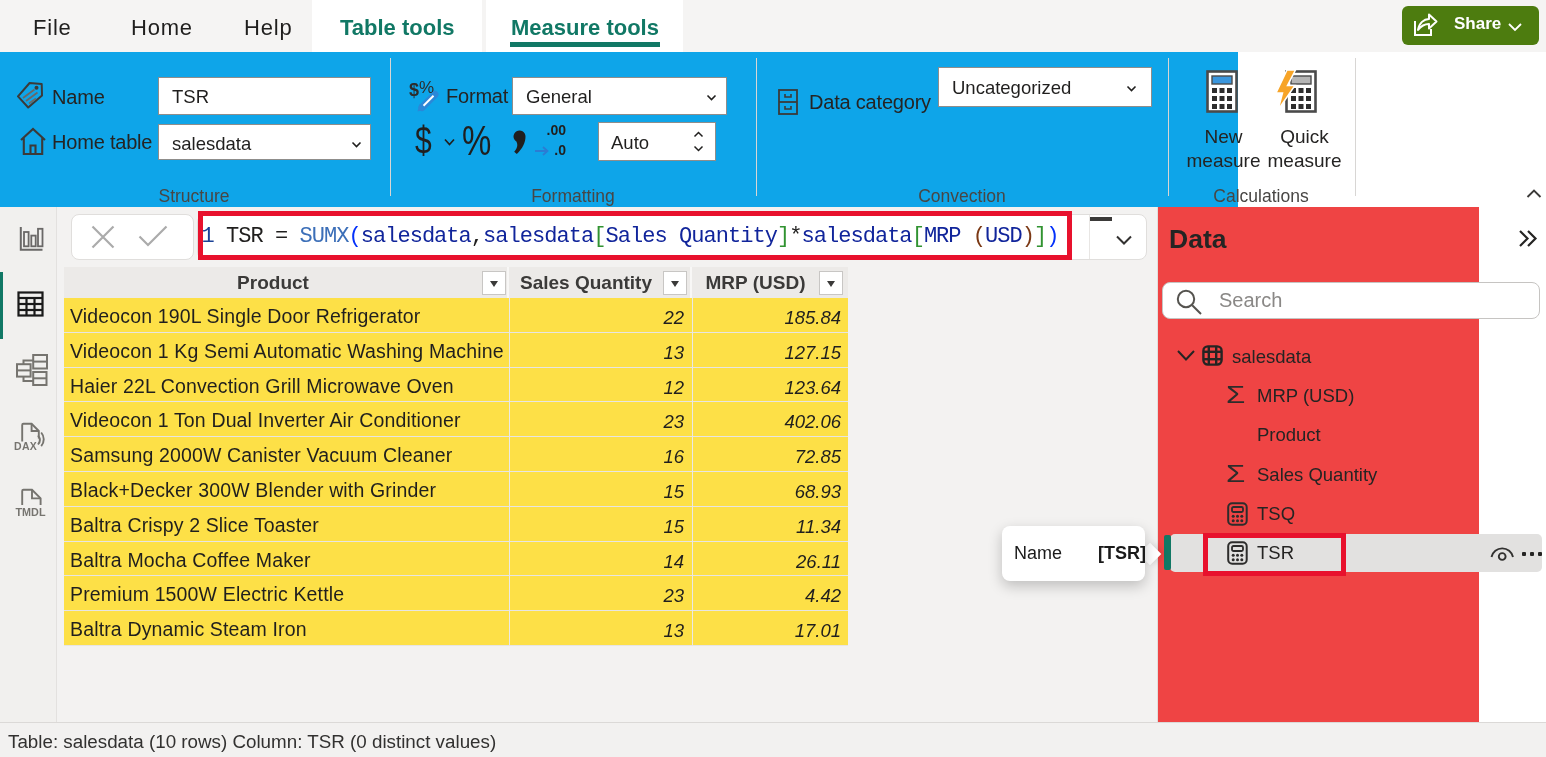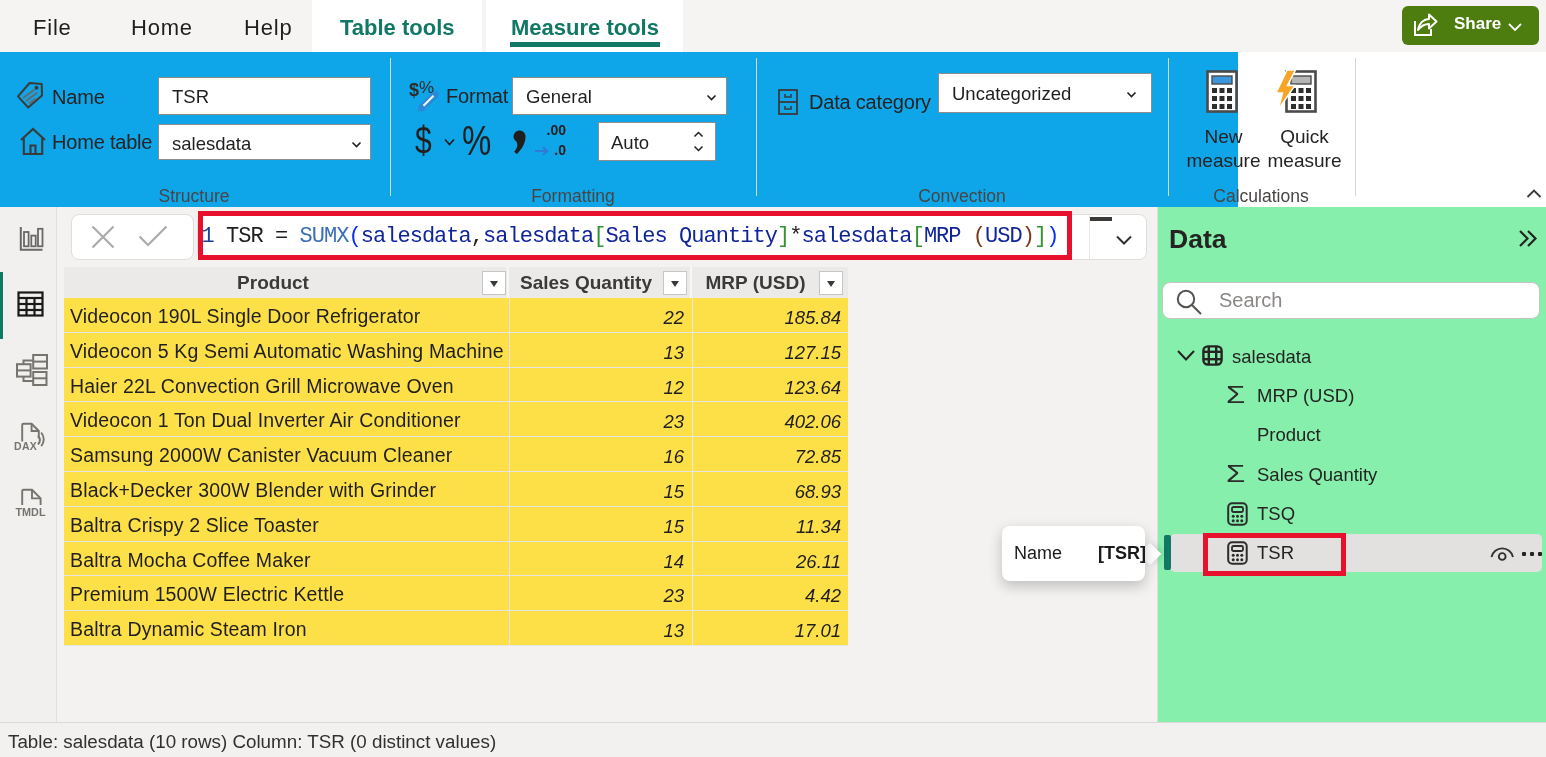--- a/index.html
+++ b/index.html
@@ -18,21 +18,21 @@
   .grouplabel{position:absolute;top:134px;width:200px;text-align:center;font-size:17.5px;color:#484644;}
   .rlabel{position:absolute;font-size:20px;color:#252423;letter-spacing:-0.2px;}
   .rbox{position:absolute;background:#fff;border:1px solid #8f8d8b;box-sizing:border-box;font-size:18.5px;color:#201f1e;}
   .rbox .val{position:absolute;left:13px;top:0;}
   .chev{position:absolute;width:11px;height:11px;}
   
   #sidebar{left:0;top:207px;width:57px;height:515px;background:#f1f0ee;border-right:1px solid #e3e1df;box-sizing:border-box;}
   
   #canvas{left:57px;top:207px;width:1100px;height:515px;background:#f3f2f1;}
   
-  #datapane{left:1157px;top:207px;width:389px;height:515px;background:#86efac;border-left:1px solid #e1dfdd;box-sizing:border-box;}
+  #datapane{left:1157px;top:207px;width:322px;height:515px;background:#ef4444;border-left:1px solid #e1dfdd;box-sizing:border-box;}
   
   #statusbar{left:0;top:722px;width:1546px;height:35px;background:#f2f1f0;border-top:1px solid #dbd9d7;box-sizing:border-box;}
   #statusbar div{margin:8px 0 0 8px;font-size:18.8px;color:#323130;}
   
   .mono{font-family:"Liberation Mono",monospace;}
   
   #dtable{position:absolute;left:64px;top:267px;}
   .hcell{position:absolute;top:0;height:31px;background:#eceae8;border-right:2px solid #f8f7f6;box-sizing:border-box;}
   .htext{font-weight:700;font-size:19px;color:#3b3a39;text-align:center;}
   .fbtn{position:absolute;top:4px;width:24px;height:24px;background:#fff;border:1px solid #c8c6c4;box-sizing:border-box;}
@@ -144,21 +144,21 @@
 
     <svg class="abs" style="left:777px;top:88px;" width="22" height="28" viewBox="0 0 22 28">
       <g fill="none" stroke="#3b3a39" stroke-width="1.8">
         <rect x="2" y="2" width="18" height="24"></rect>
         <line x1="2" y1="14" x2="20" y2="14"></line>
         <path d="M8 6 V9 H14 V6" stroke-width="1.6"></path>
         <path d="M8 18 V21 H14 V18" stroke-width="1.6"></path>
       </g>
     </svg>
     <div class="rlabel" style="left:809px;top:91px;">Data category</div>
-    <div class="rbox" style="left:938px;top:73px;width:214px;height:40px;">
+    <div class="rbox" style="left:938px;top:67px;width:214px;height:40px;">
         <span class="val" style="top:9px;">Uncategorized</span>
       <svg class="chev" style="right:14px;top:15px;" viewBox="0 0 11 11">
           <path d="M1.5 3.5 L5.5 7.5 L9.5 3.5" fill="none" stroke="#201f1e" stroke-width="1.6"></path>
         </svg>
     </div>
 
     <svg class="abs" style="left:1206px;top:70px;" width="32" height="43" viewBox="0 0 32 43">
       <rect x="1.5" y="1.5" width="29" height="40" fill="#fff" stroke="#4a4a4a" stroke-width="2.6"></rect>
       <rect x="6" y="6" width="20" height="8" fill="#3a96dd" stroke="#4a4a4a" stroke-width="1.4"></rect>
       <g fill="#2d2d2d">
@@ -295,21 +295,21 @@
     <div class="fbtn" style="left:599px;"></div>
     <div class="fbtn" style="left:755px;"></div>
     <div class="drow" style="top:31.0px;">
       <span class="c1">Videocon 190L Single Door Refrigerator</span>
         <span class="c2">22</span>
         <span class="c3">185.84</span>
       <span class="vline" style="left:445px;"></span>
         <span class="vline" style="left:628px;"></span>
     </div>
     <div class="drow" style="top:65.8px;">
-      <span class="c1">Videocon 5 Kg Semi Automatic Washing Machine</span>
+      <span class="c1">Videocon 1 Kg Semi Automatic Washing Machine</span>
         <span class="c2">13</span>
         <span class="c3">127.15</span>
       <span class="vline" style="left:445px;"></span>
         <span class="vline" style="left:628px;"></span>
     </div>
     <div class="drow" style="top:100.6px;">
       <span class="c1">Haier 22L Convection Grill Microwave Oven</span>
         <span class="c2">12</span>
         <span class="c3">123.64</span>
       <span class="vline" style="left:445px;"></span>

